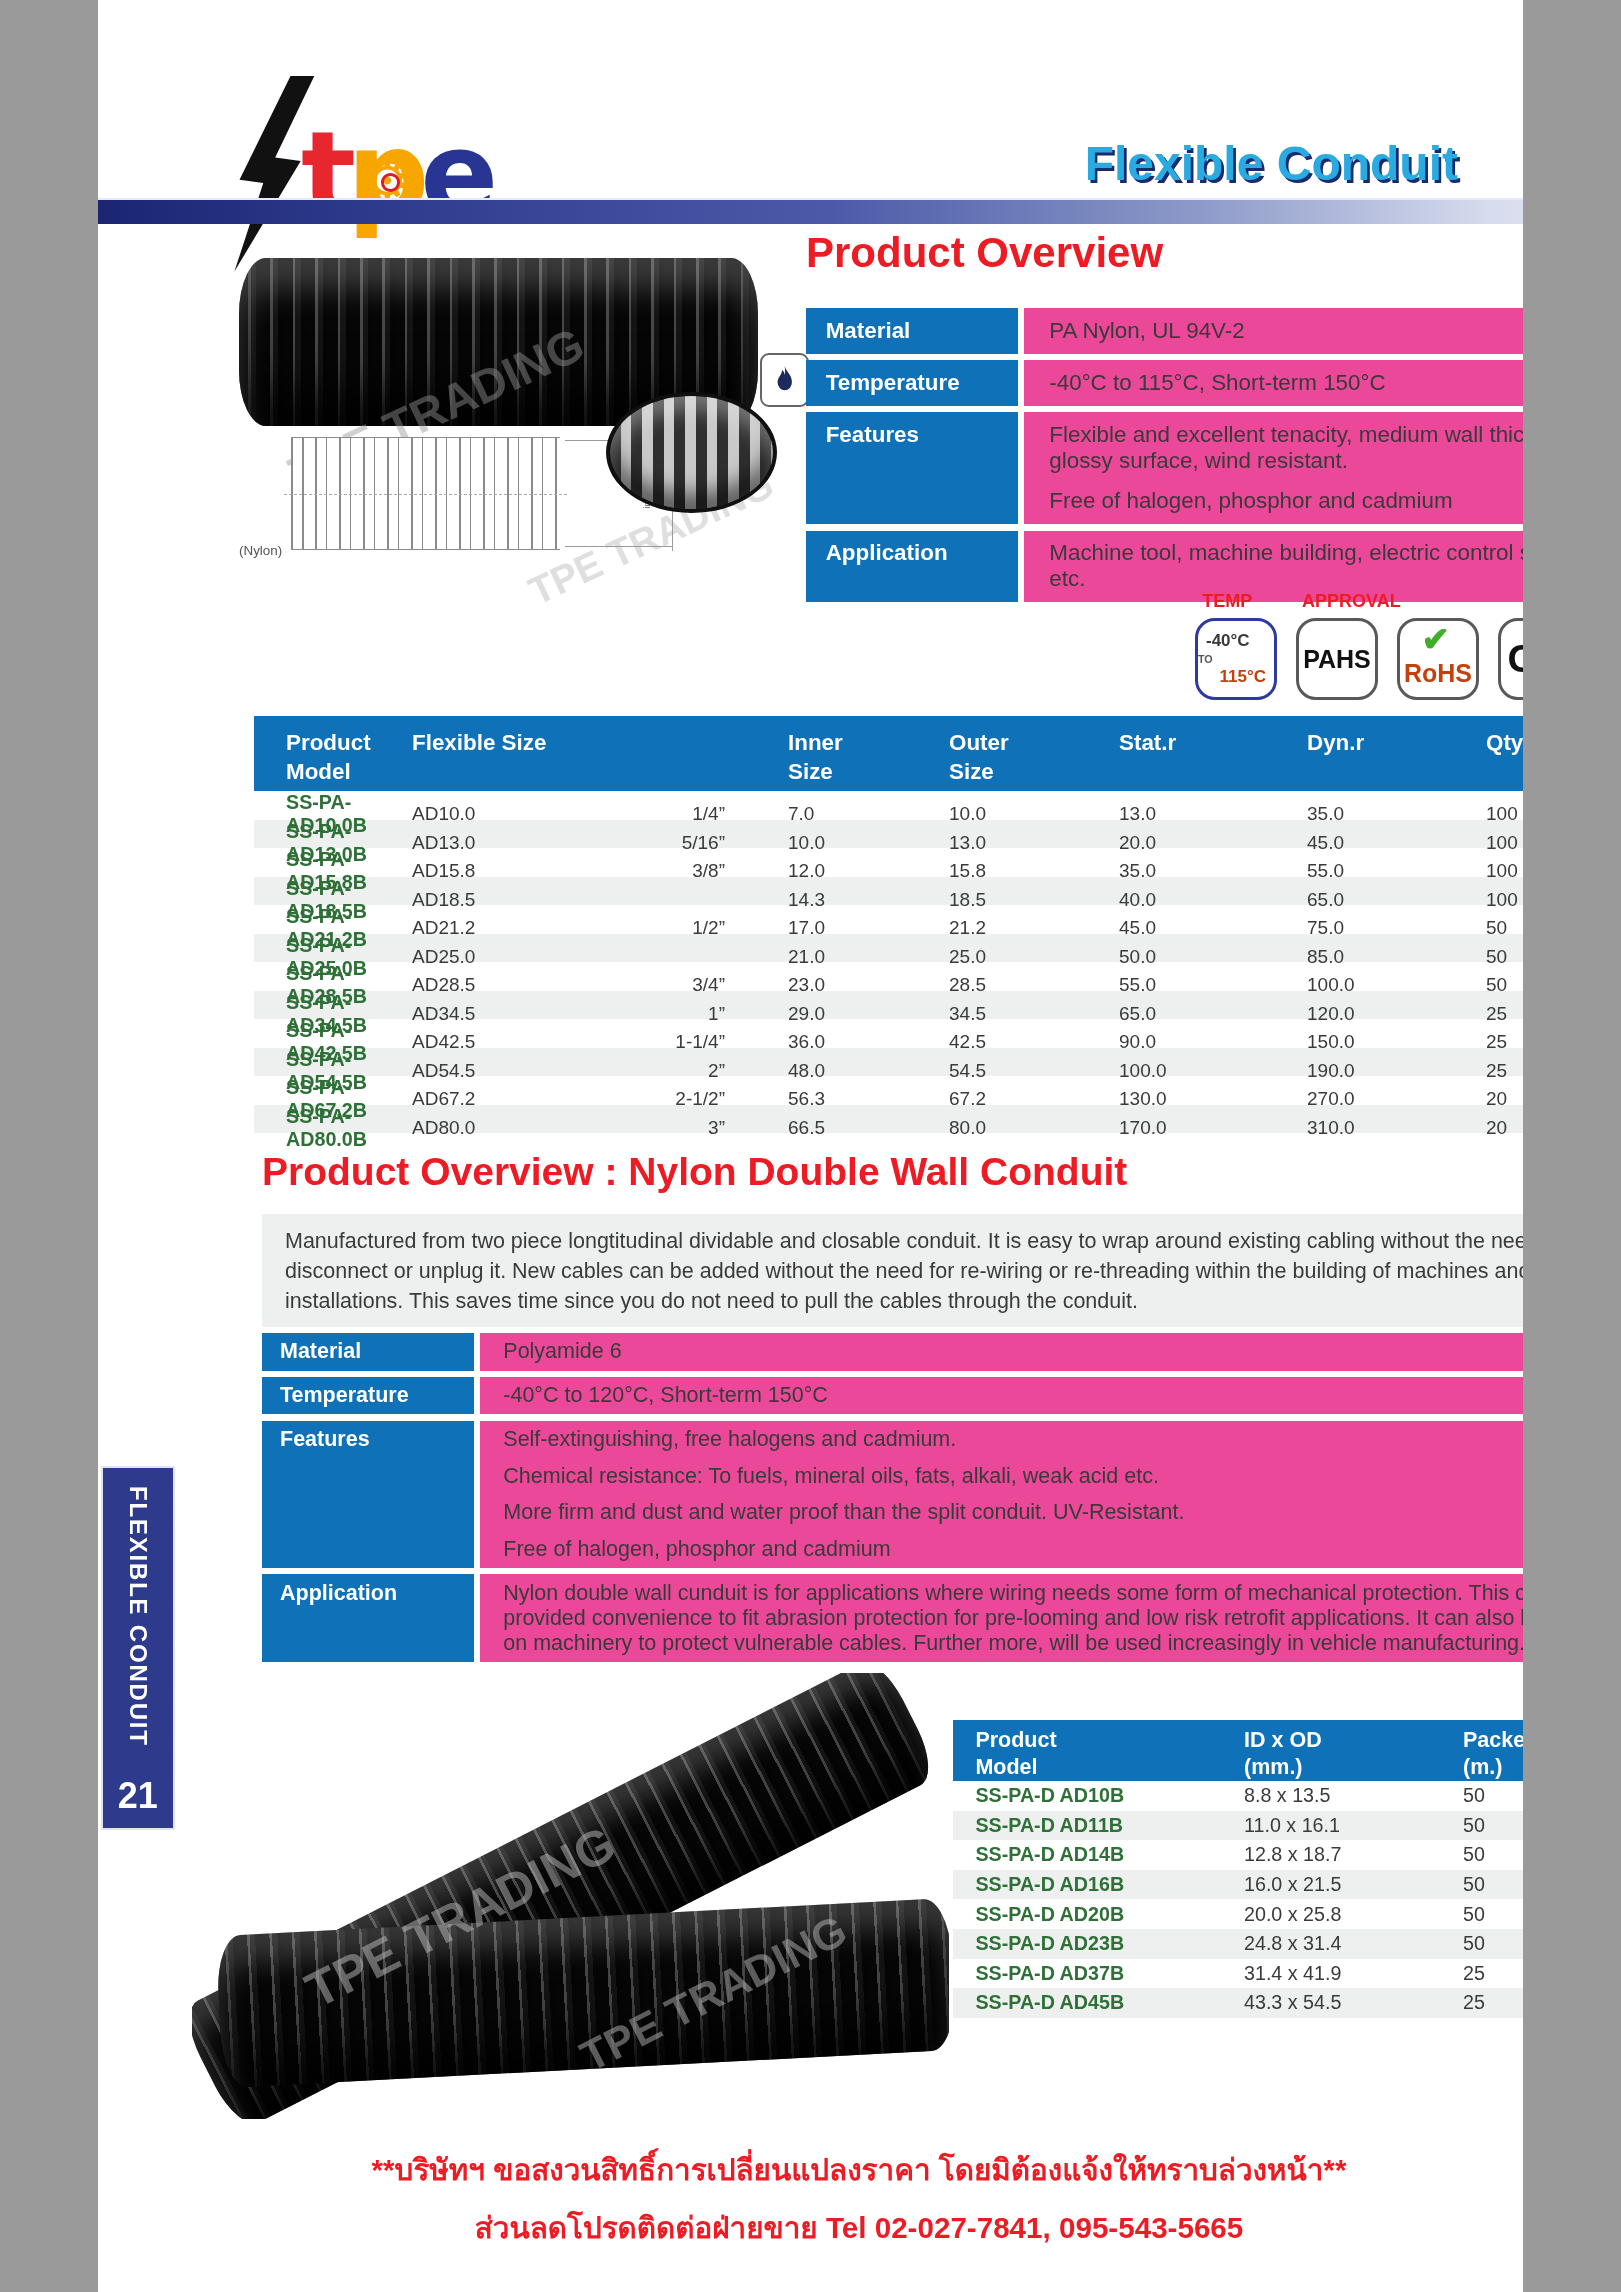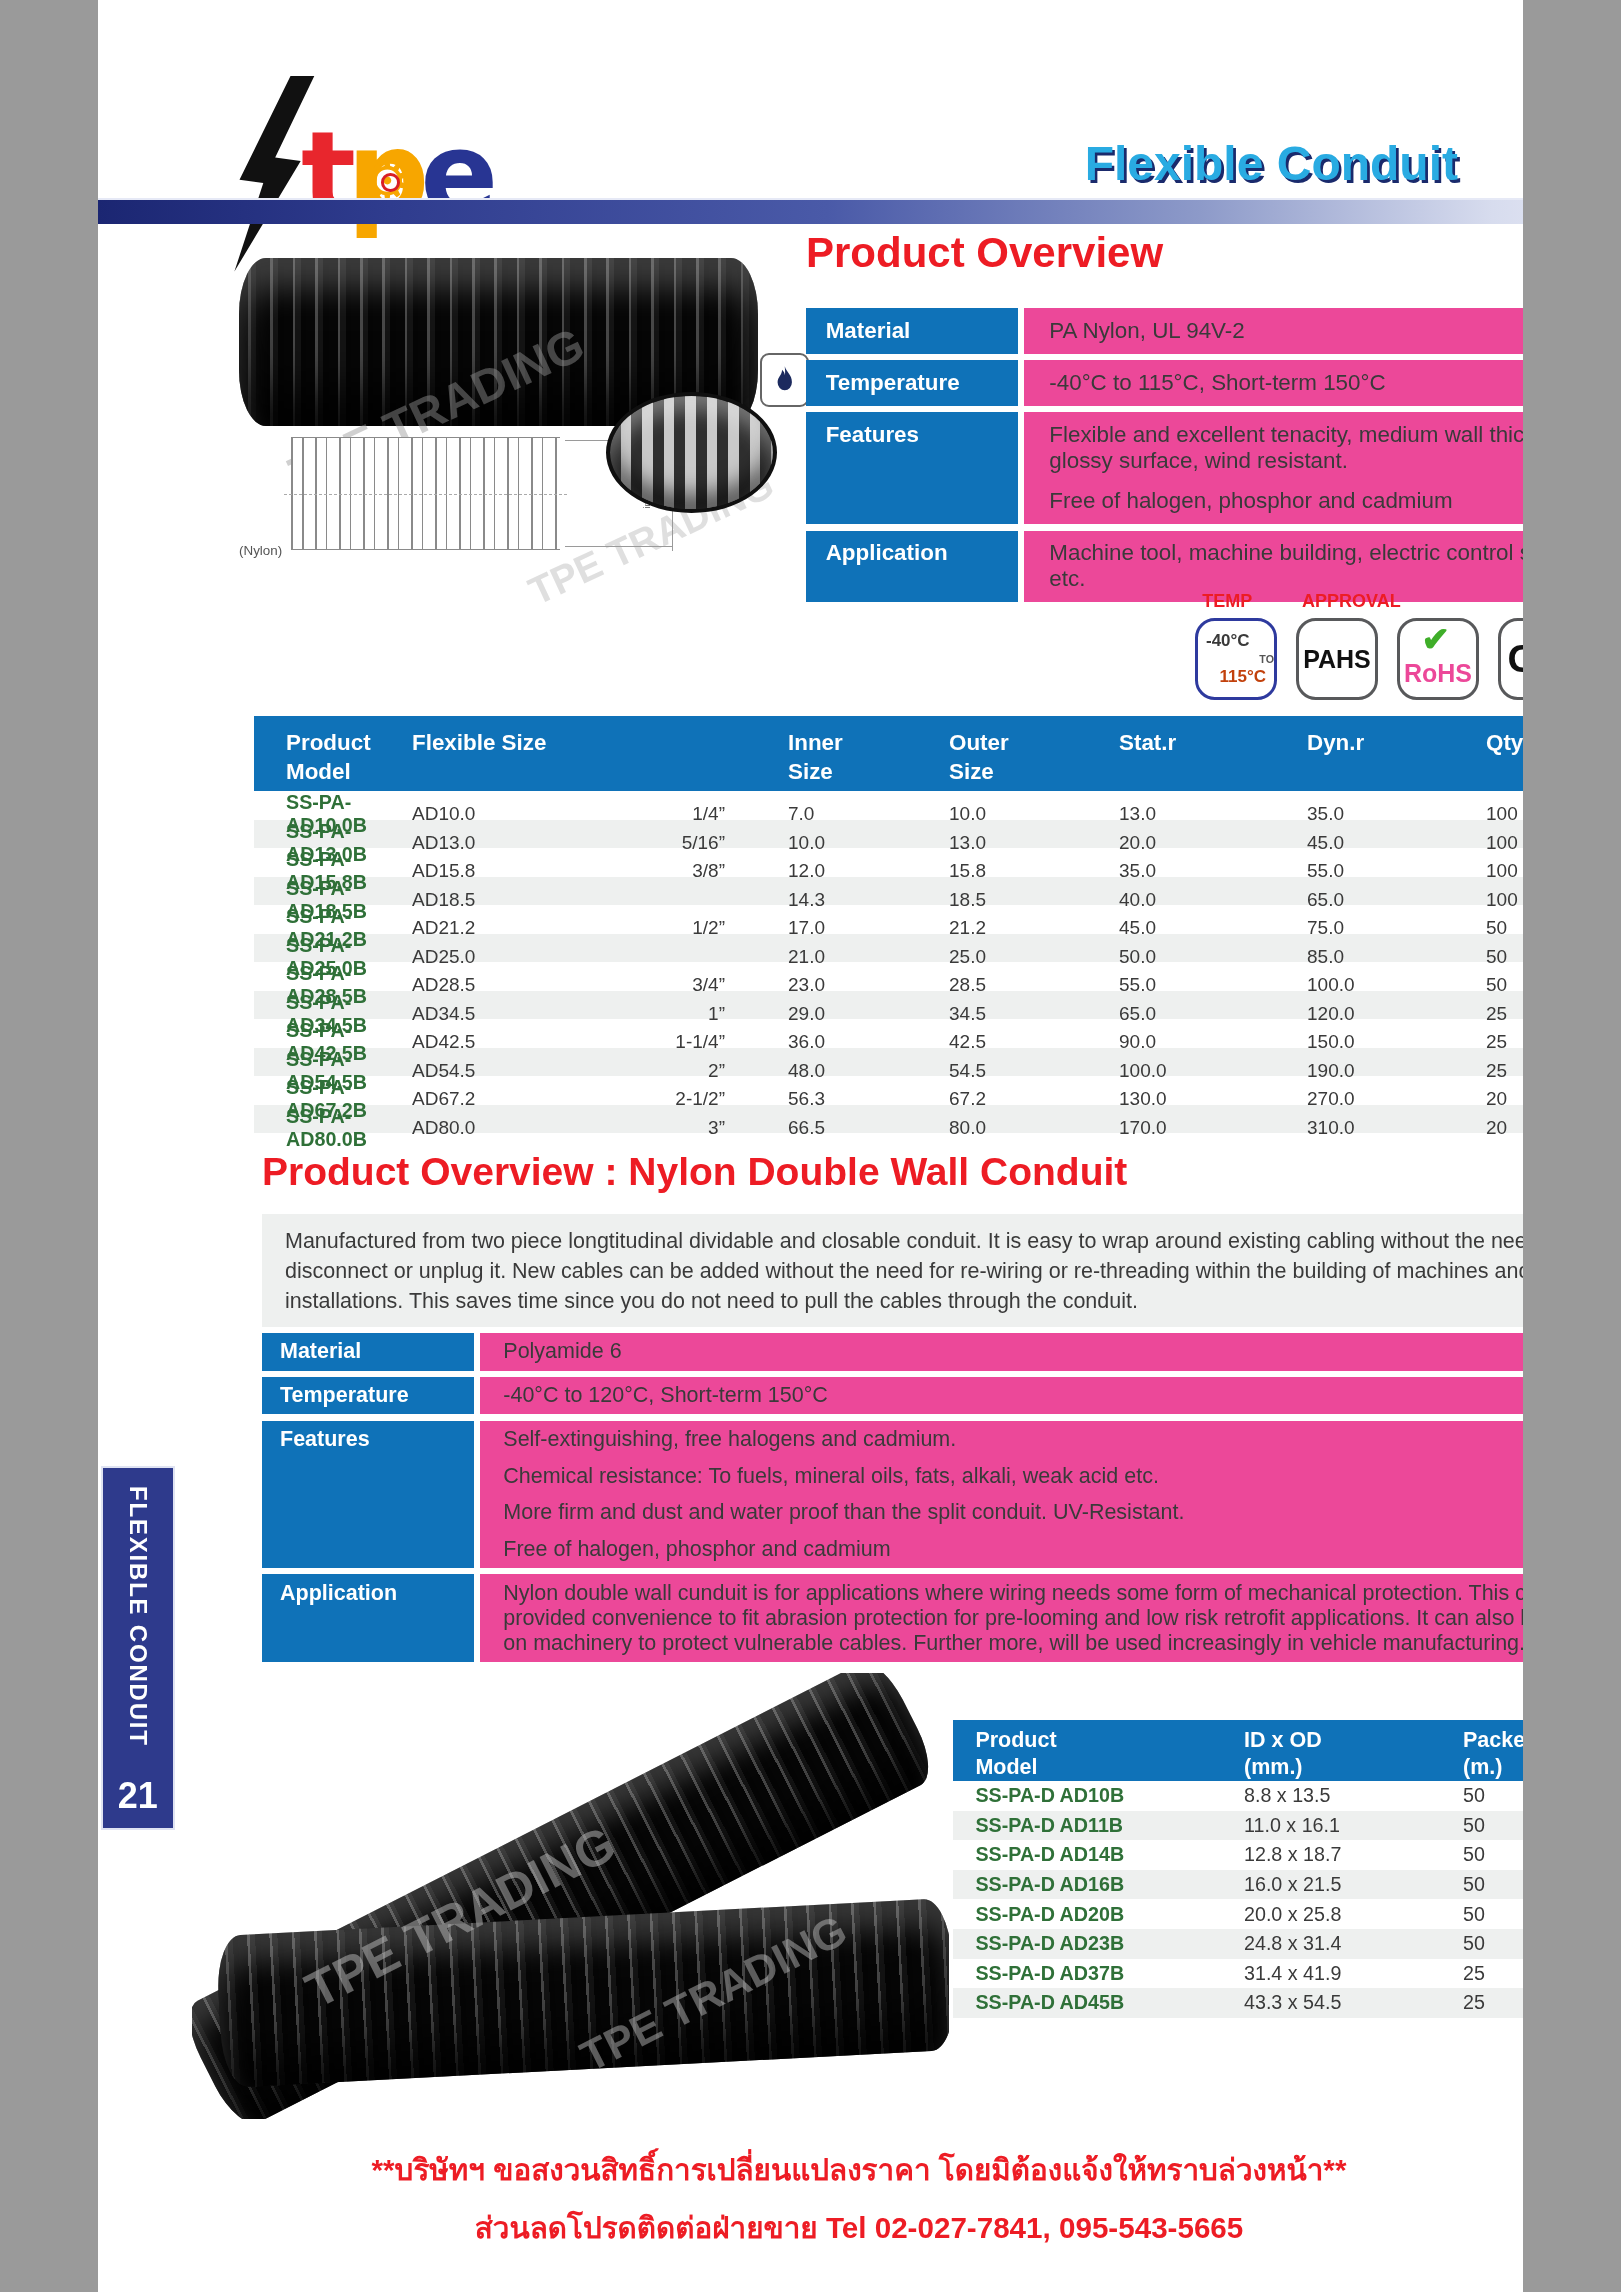--- a/index.html
+++ b/index.html
@@ -64,25 +64,25 @@
 
   
   .badges{position:absolute;left:1097px;top:591px;width:448px;height:116px;}
   .badge-cap{position:absolute;top:0;color:#ed1c24;font-weight:bold;font-size:18px;}
   .cap-temp{left:7.2px;} .cap-approval{left:107px;}
   .badge-row{position:absolute;left:0;top:27px;display:flex;gap:19px;}
   .badge{width:82px;height:82px;box-sizing:border-box;border:3.6px solid #58595b;border-radius:19.7px;background:#fff;
       display:flex;flex-direction:column;align-items:center;justify-content:center;position:relative;}
   .badge.temp{border-color:#2e3a9e;align-items:stretch;justify-content:center;}
   .temp-l1{font-size:17px;font-weight:bold;color:#3a3a3a;text-align:left;padding-left:8px;}
-  .temp-l2{font-size:10.7px;font-weight:bold;color:#555;text-align:right;margin:1.8px 0;}
+  .temp-l2{font-size:10.7px;font-weight:bold;color:#555;text-align:left;margin:1.8px 0;}
   .temp-l3{font-size:17px;font-weight:bold;color:#c2410c;text-align:right;padding-right:8px;}
   .badge-pahs{font-size:25px;font-weight:bold;color:#111;}
   .rohs-check{position:absolute;top:-1.8px;left:21.5px;color:#3fae29;font-size:34px;font-weight:bold;}
-  .rohs-text{position:absolute;bottom:9px;width:100%;text-align:center;font-size:25px;font-weight:bold;color:#ec4899;}
+  .rohs-text{position:absolute;bottom:9px;width:100%;text-align:center;font-size:25px;font-weight:bold;color:#c2410c;}
   .badge-ce{font-size:39px;font-weight:bold;color:#111;letter-spacing:3.6px;}
   .ul-top{font-size:34px;font-weight:900;color:#d0121b;line-height:.9;}
   .ul-bottom{font-size:18px;font-weight:bold;color:#111;}
 
   
   .table1{position:absolute;left:156px;top:716px;width:1395px;font-size:19px;}
   .t1-grid{display:grid;grid-template-columns:158px 161px 152px 161px 161px 170px 188px 1fr;align-items:center;}
   .t1-header{background:#0f72b8;color:#fff;font-weight:bold;font-size:22.4px;height:75px;align-items:start;
       padding-top:11.6px;box-sizing:border-box;white-space:pre-line;line-height:1.3;}
   .t1-header .h-model{padding-left:32px;}

